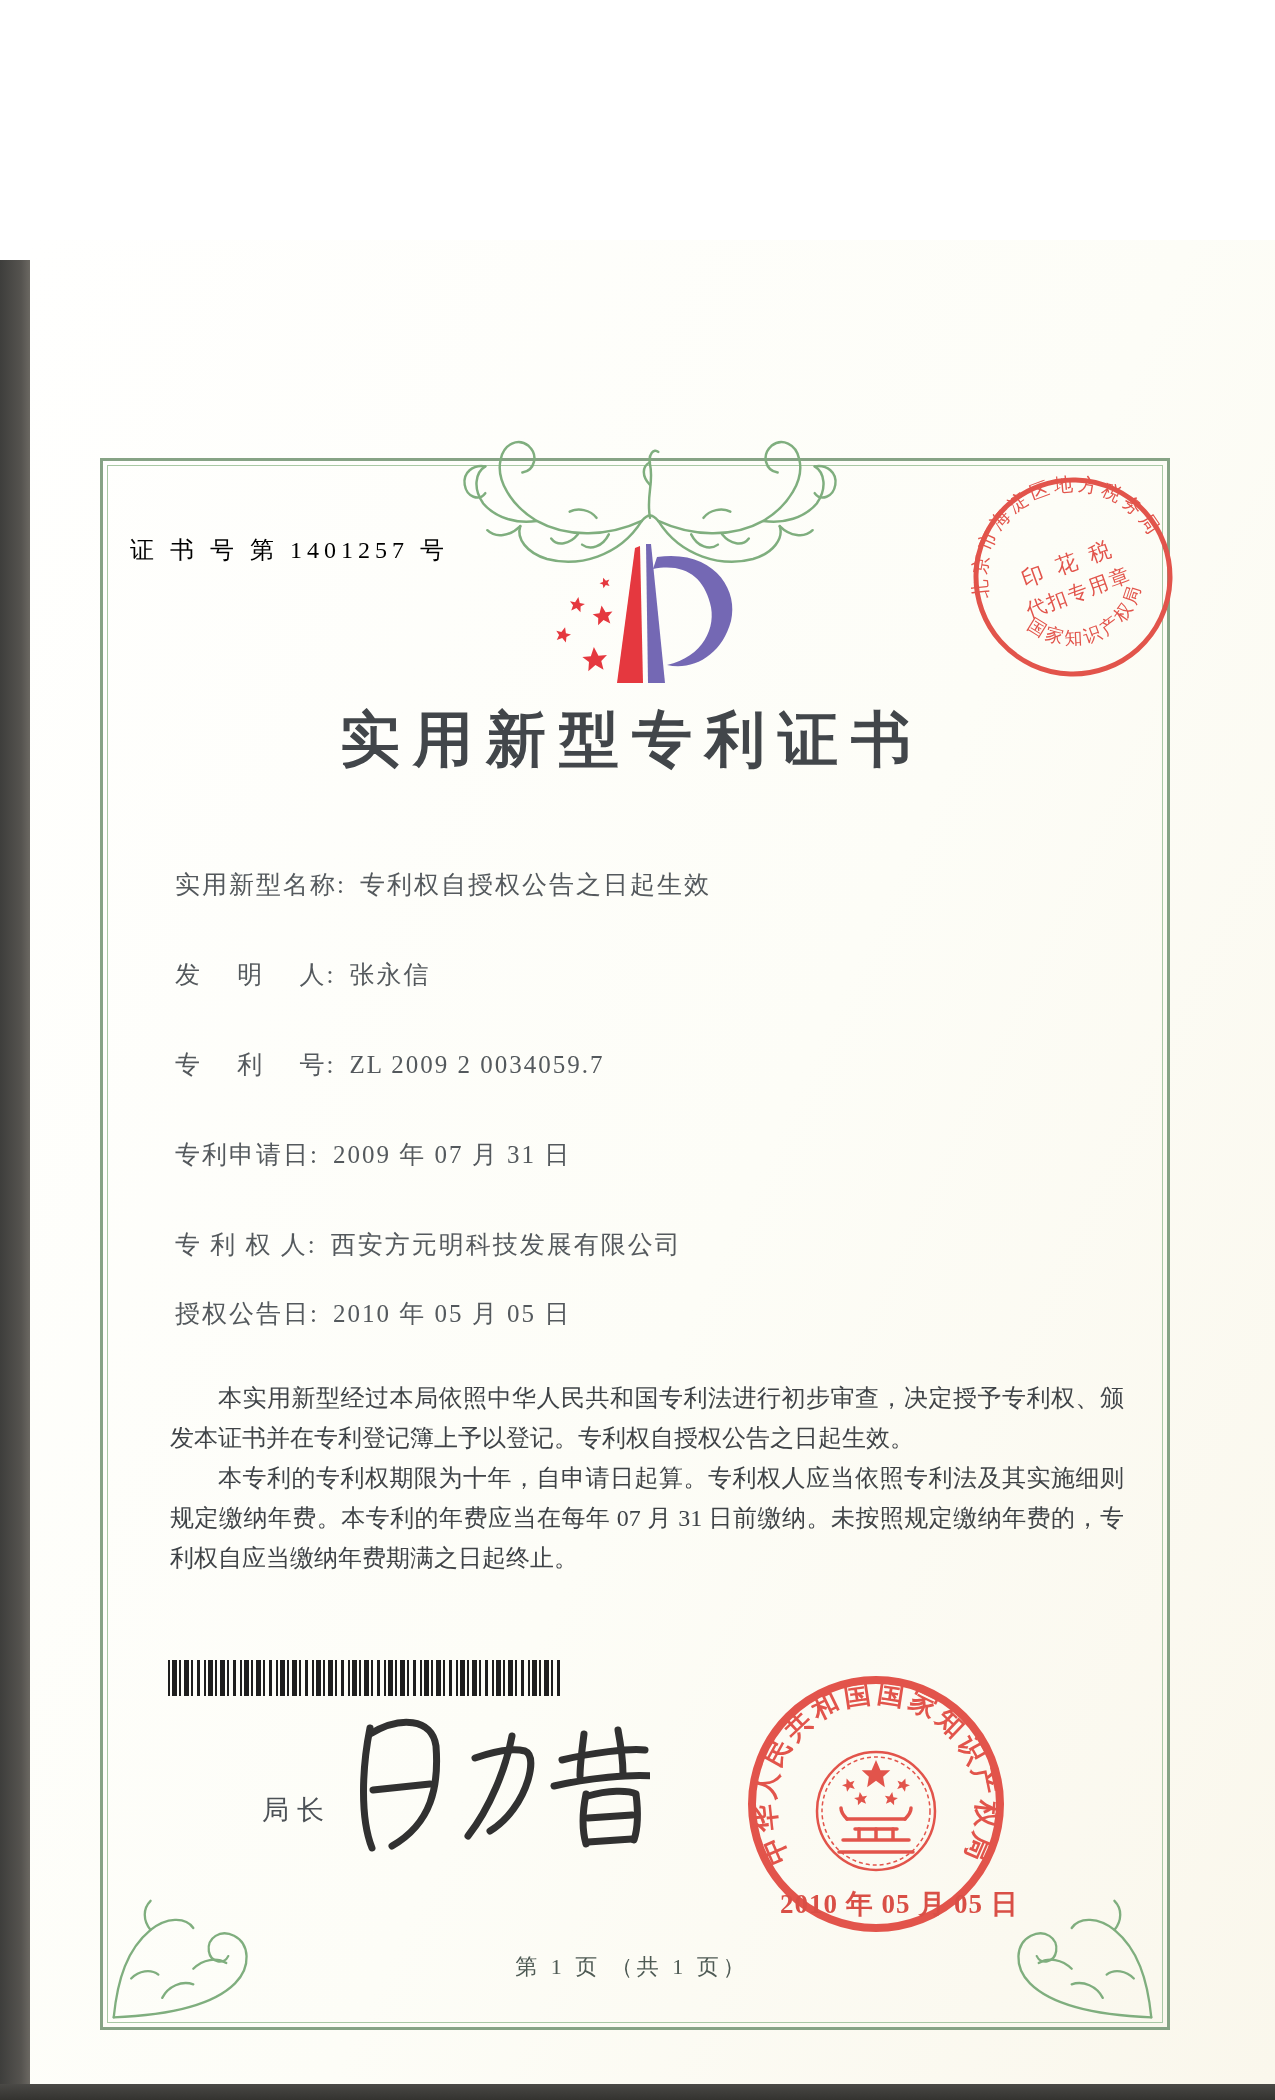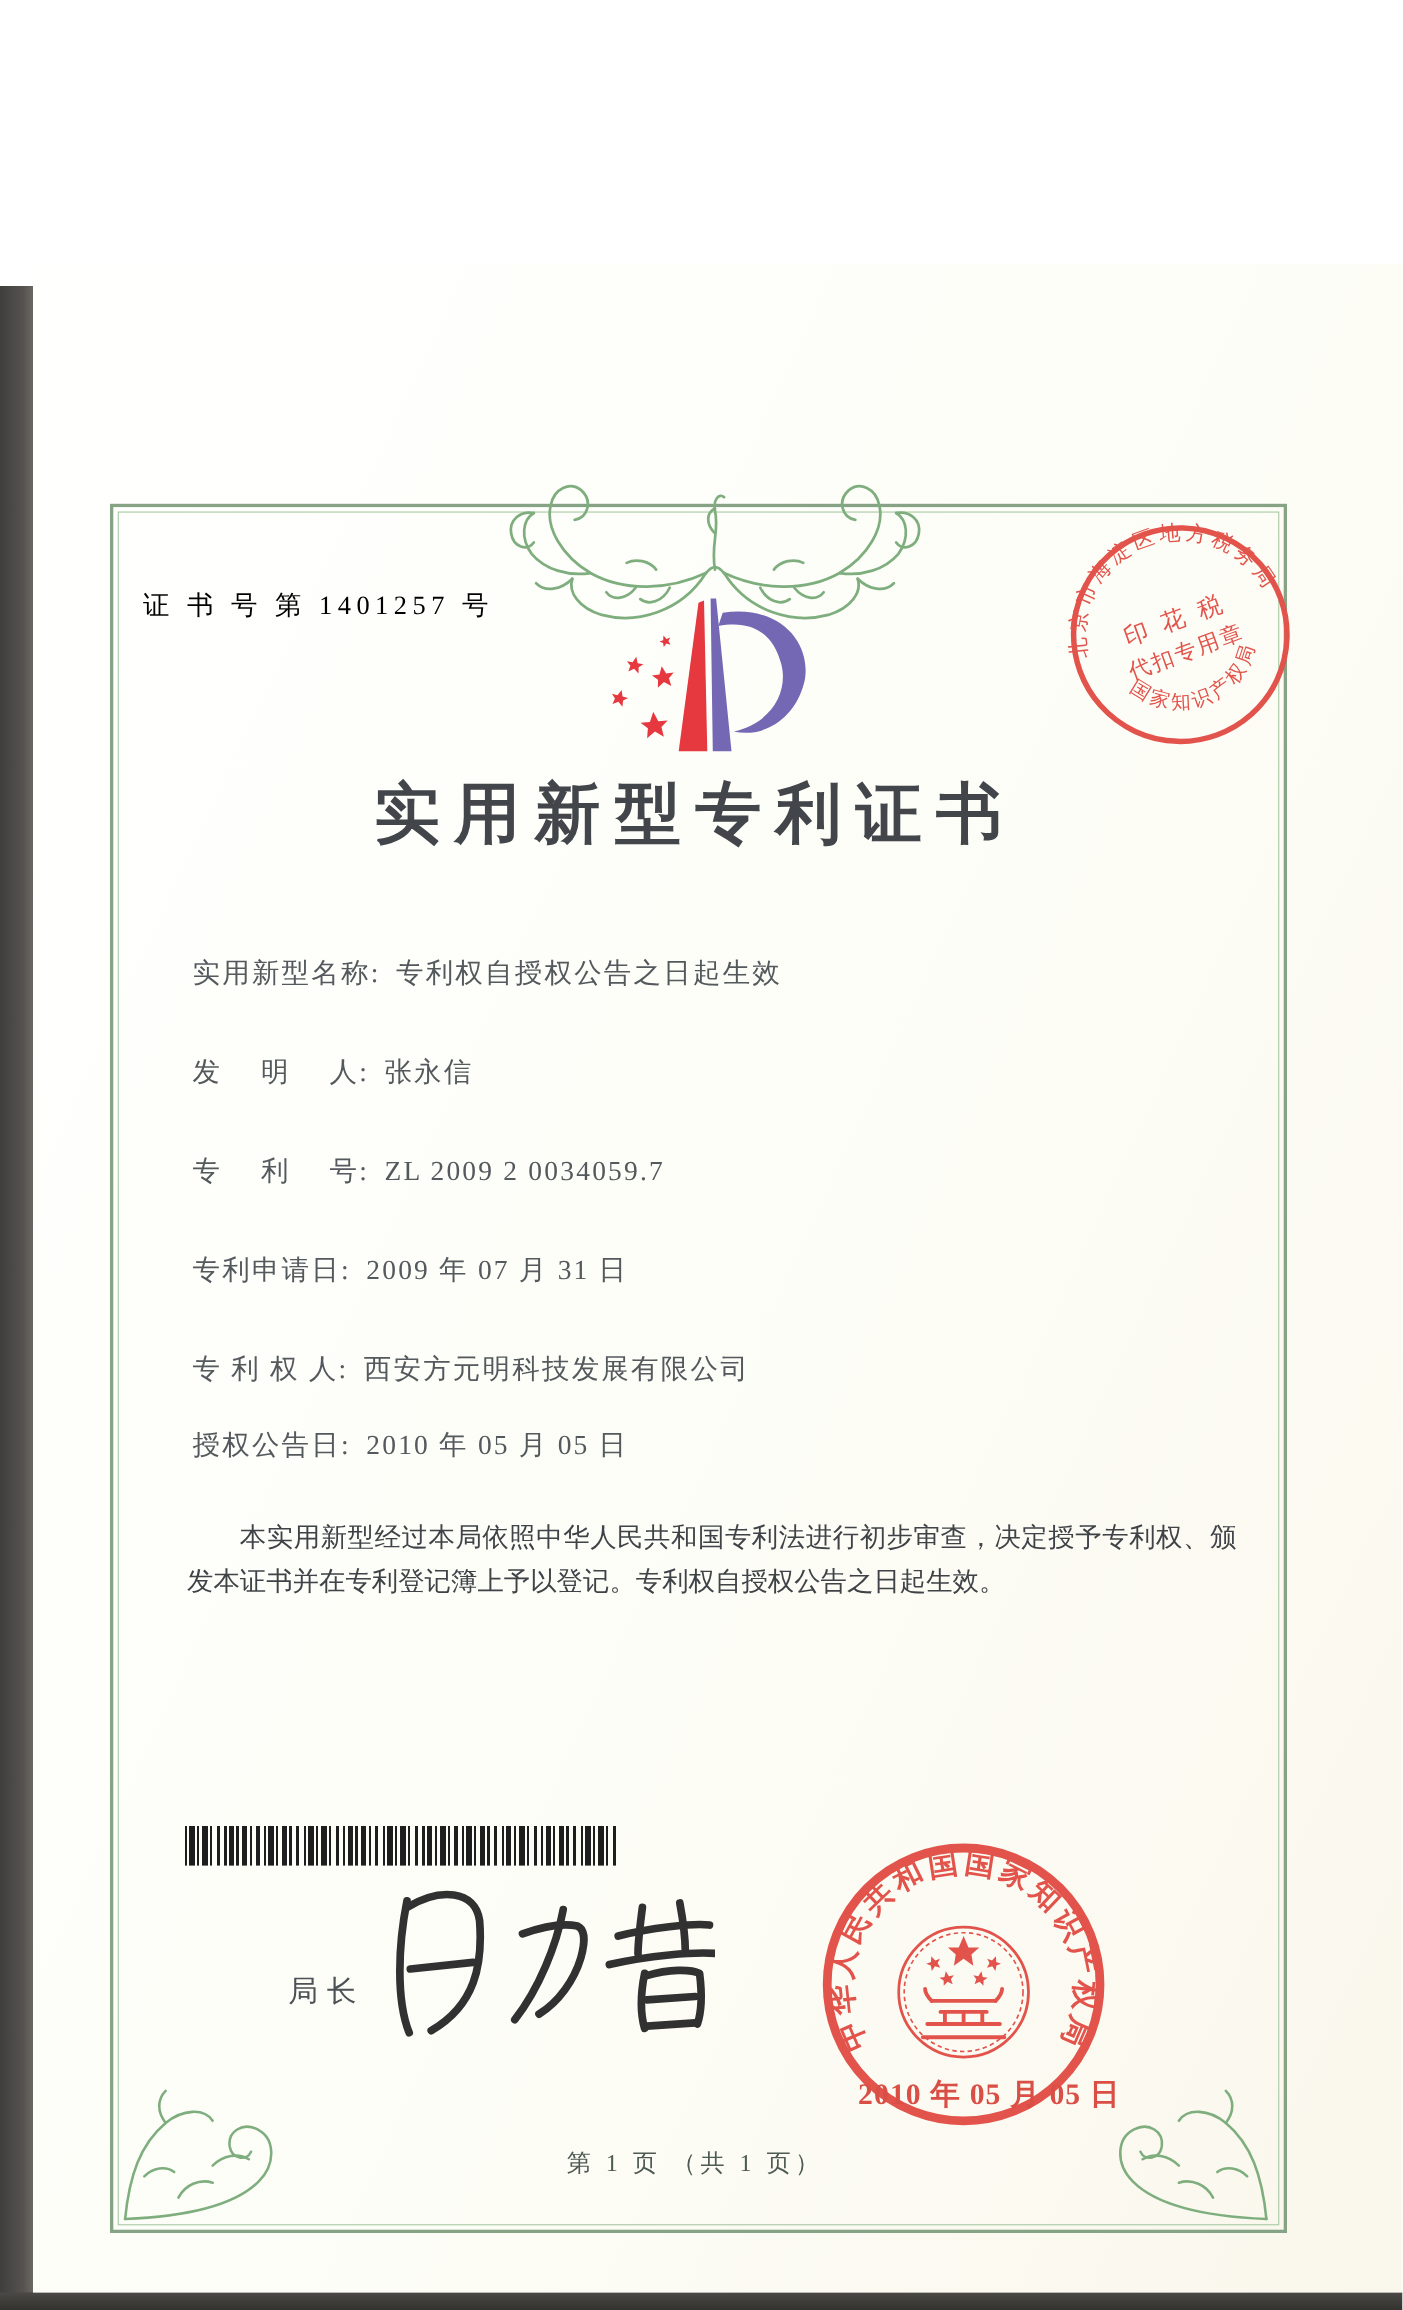--- a/index.html
+++ b/index.html
@@ -164,20 +164,21 @@
 </div>
 <div class="abs field-row" style="top:1228px;">
   <span class="f-label">专 利 权 人:</span><span class="f-value">西安方元明科技发展有限公司</span>
 </div>
 <div class="abs field-row" style="top:1258px;margin-top:39px;">
   <span class="f-label">授权公告日:</span><span class="f-value">2010 年 05 月 05 日</span>
 </div>
 
 <div class="abs body-text">
   <p>本实用新型经过本局依照中华人民共和国专利法进行初步审查，决定授予专利权、颁发本证书并在专利登记簿上予以登记。专利权自授权公告之日起生效。</p>
+  <p>本专利的专利权期限为十年，自申请日起算。专利权人应当依照专利法及其实施细则规定缴纳年费。本专利的年费应当在每年 07 月 31 日前缴纳。未按照规定缴纳年费的，专利权自应当缴纳年费期满之日起终止。</p>
 </div>
 
 <div class="abs barcode"></div>
 
 <div class="abs director-label">局长</div>
 <div class="abs signature">
   <svg width="310" height="185" viewBox="0 0 310 185">
     <g>
       <path d="M 30,30 C 22,70 20,120 32,150"></path>
       <path d="M 30,36 C 60,18 92,20 96,48 C 99,88 92,125 52,148"></path>

